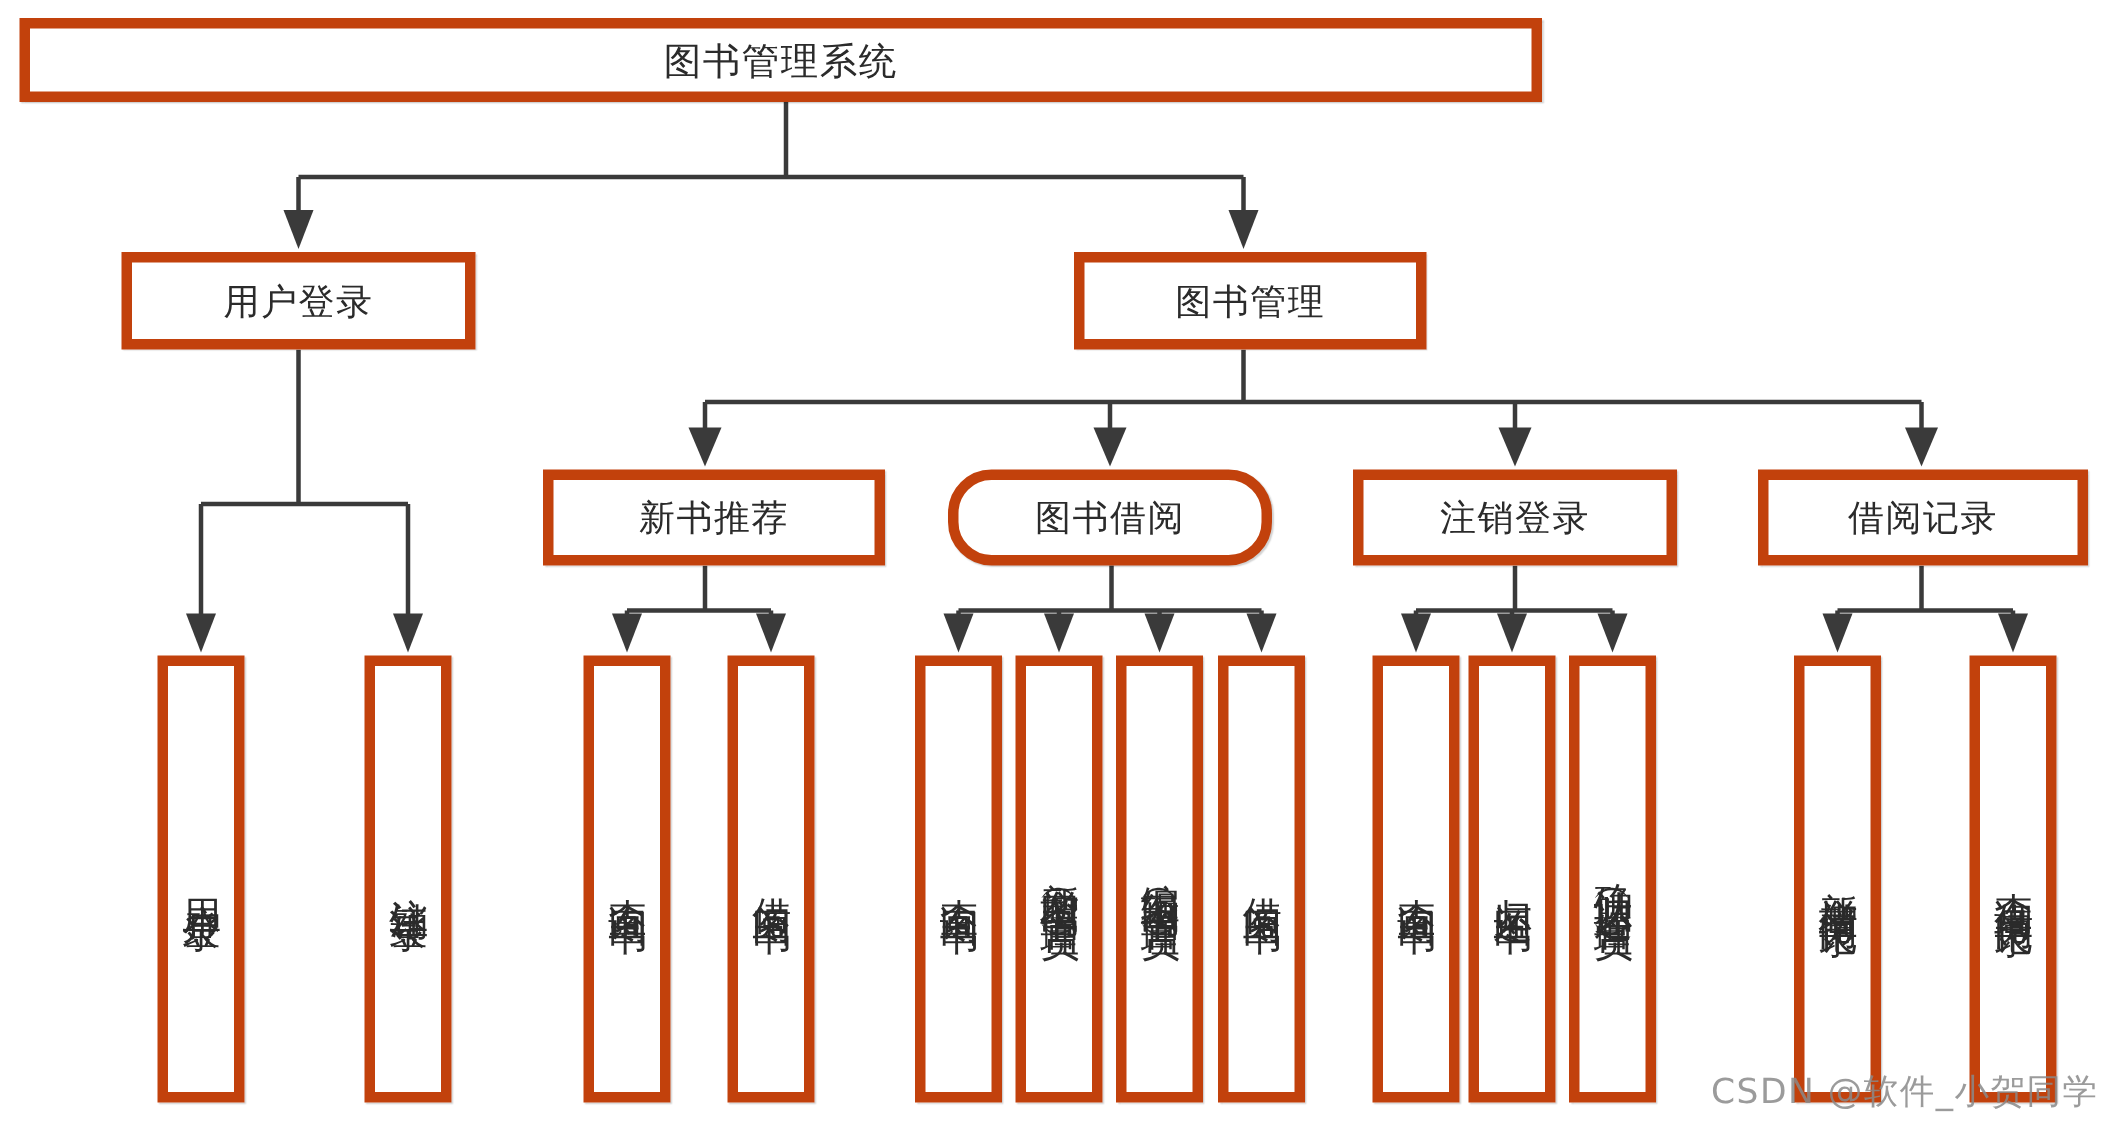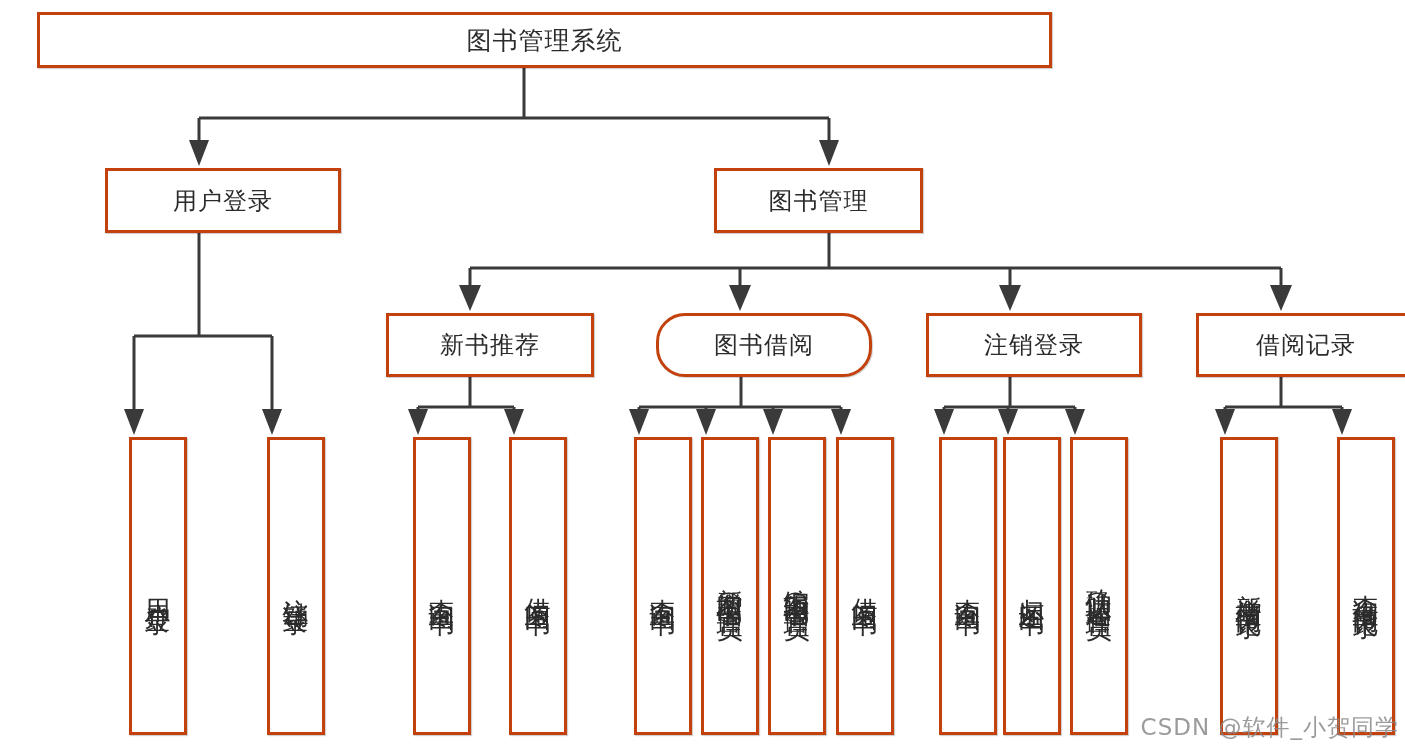--- a/index.html
+++ b/index.html
@@ -17,27 +17,26 @@
   }
   .connectors {
     position: absolute;
     left: 0; top: 0;
     width: 1405px; height: 747px;
   }
   .node {
     position: absolute;
     box-sizing: border-box;
     background: #ffffff;
-    border: 3px solid #c2410c;
+    border: 7px solid #c2410c;
     display: flex;
     align-items: center;
     justify-content: center;
     color: #2b2b2b;
     box-shadow: 1px 1px 1px rgba(0,0,0,0.18);
-    margin-left: 24px;
   }
   .hbox .label {
     font-size: 24px;
     letter-spacing: 1px;
     white-space: nowrap;
   }
   .hbox--root .label {
     font-size: 25px;
   }
   .vbox {
@@ -112,25 +111,25 @@
     </g>
   </svg>
 
   <div class="node hbox hbox--root" style="left:13px; top:12px; width:1015px; height:56px;">
     <span class="label">图书管理系统</span>
   </div>
 
   <div class="node hbox" style="left:81px; top:168px; width:236px; height:65px;">
     <span class="label">用户登录</span>
   </div>
-  <div class="node hbox" style="left:690px; top:168px; width:209px; height:65px;">
+  <div class="node hbox" style="left:716px; top:168px; width:235px; height:65px;">
     <span class="label">图书管理</span>
   </div>
 
-  <div class="node hbox" style="left:362px; top:313px; width:208px; height:64px;">
+  <div class="node hbox" style="left:362px; top:313px; width:228px; height:64px;">
     <span class="label">新书推荐</span>
   </div>
   <div class="node hbox" style="left:632px; top:313px; width:216px; height:64px;border-radius:29px;">
     <span class="label">图书借阅</span>
   </div>
   <div class="node hbox" style="left:902px; top:313px; width:216px; height:64px;">
     <span class="label">注销登录</span>
   </div>
   <div class="node hbox" style="left:1172px; top:313px; width:220px; height:64px;">
     <span class="label">借阅记录</span>

